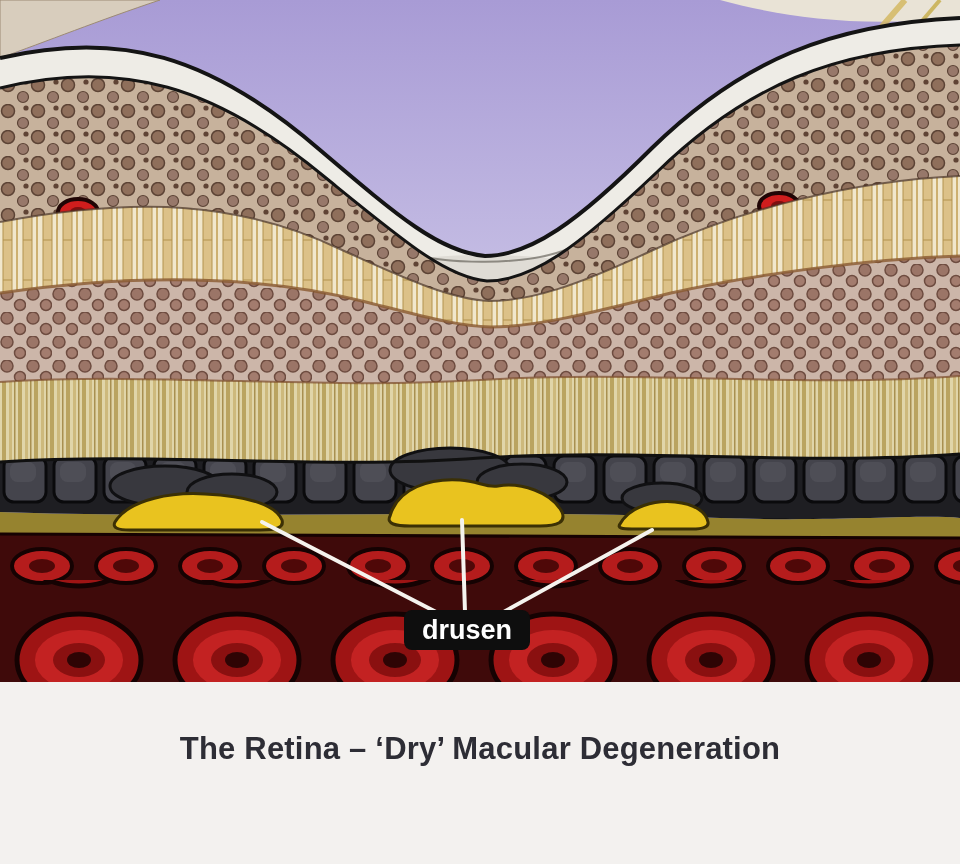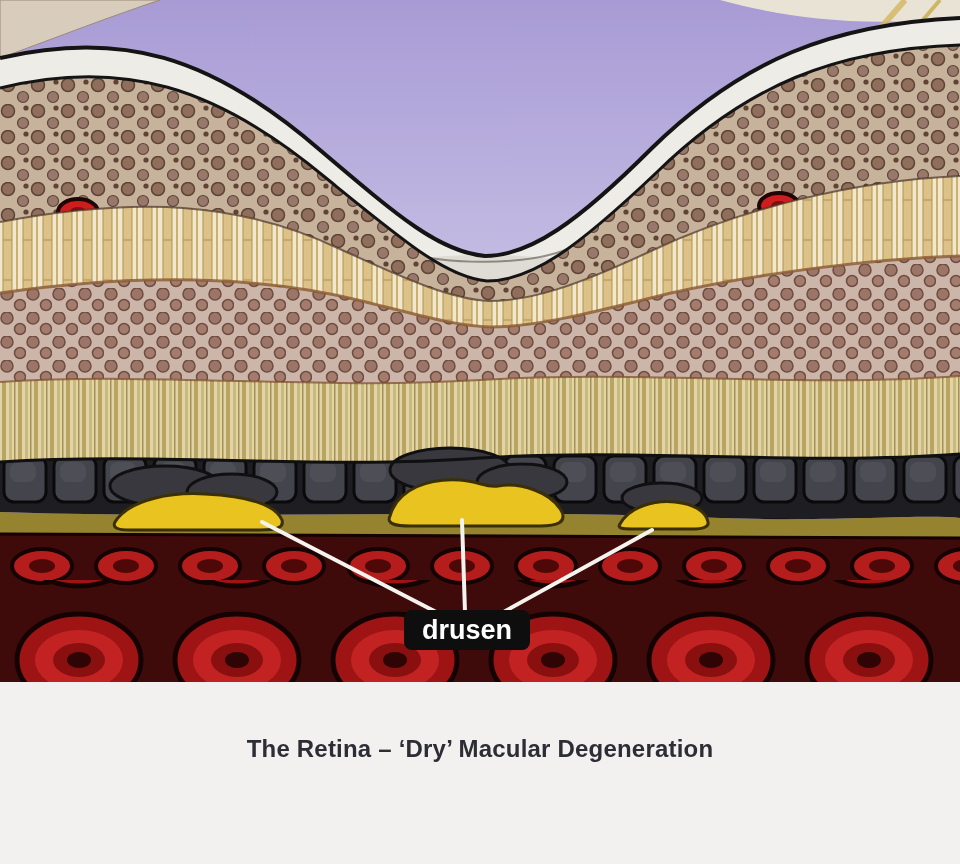--- a/index.html
+++ b/index.html
@@ -15,21 +15,21 @@
   .figure-area svg { display: block; }
   .caption-area {
     width: 960px;
     height: 182px;
     background: #f3f1ef;
     display: flex;
     align-items: center;
     justify-content: center;
   }
   .caption-text {
-    font-size: 24px;
+    font-size: 31px;
     font-weight: 700;
     color: #2d2d35;
     letter-spacing: 0.2px;
     text-align: center;
   }
 </style>
 </head>
 <body>
 
 <div class="page">

